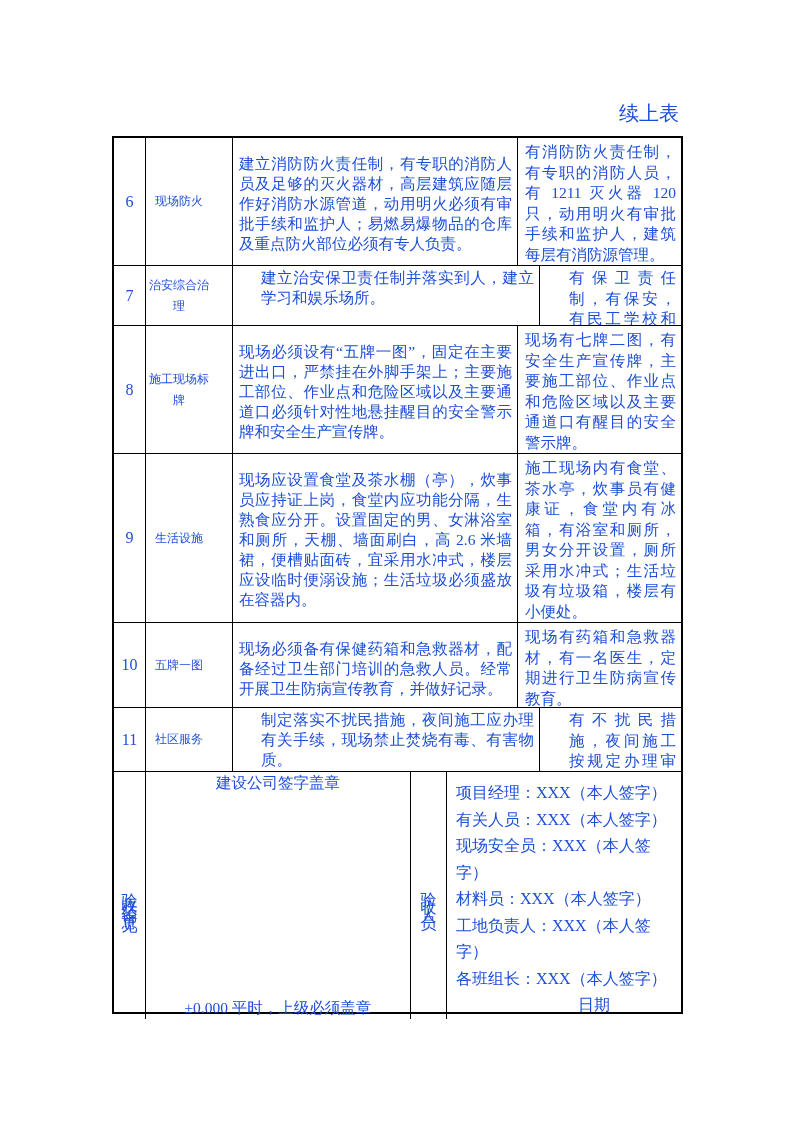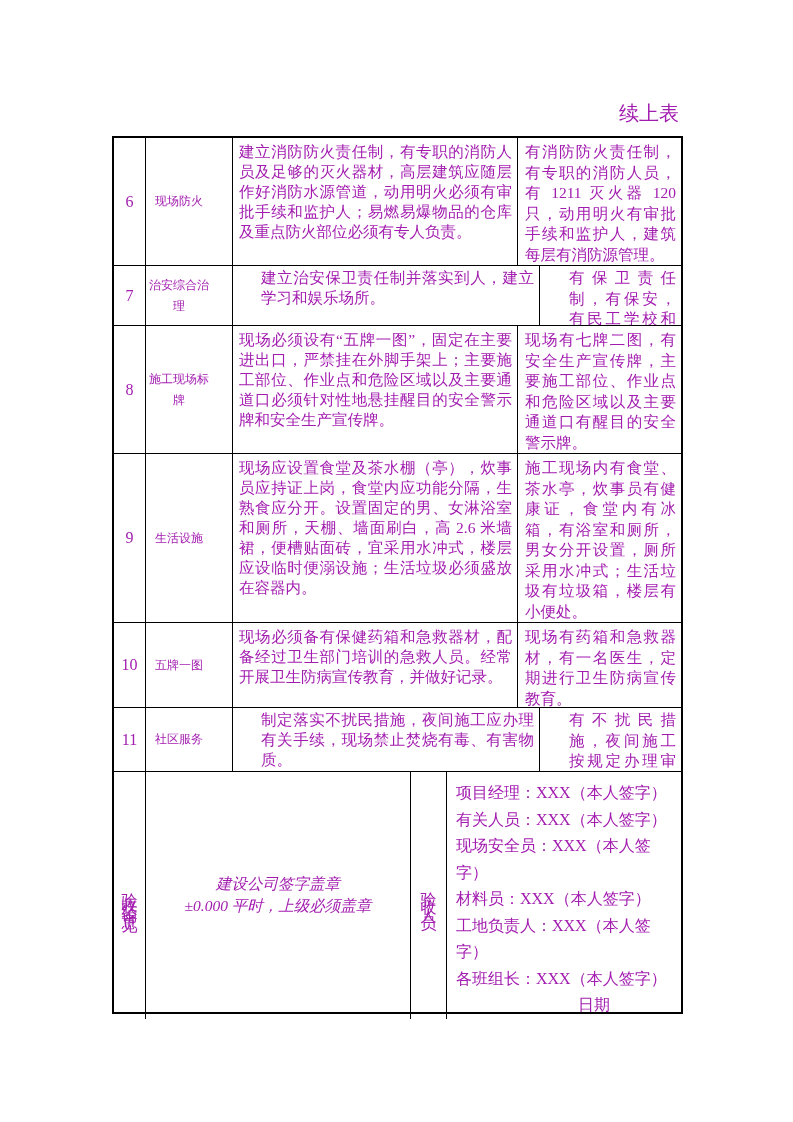--- a/index.html
+++ b/index.html
@@ -1,21 +1,21 @@
 <!DOCTYPE html>
 <html><head>
 <meta charset="utf-8">
 <style>
   html,body { margin:0; padding:0; background:#ffffff; }
   .page {
     position:relative;
     width:793px; height:1122px;
     background:#ffffff;
     font-family:"Liberation Serif","DejaVu Serif",serif;
-    color:#a21caf;
+    color:#1d4ed8;
     overflow:hidden;
   }
   .page-title {
     position:absolute;
     left:113px; top:100px; width:566px;
     text-align:right;
     font-size:20px;
     line-height:26px;
     padding-right:3px;
   }
@@ -35,29 +35,29 @@
   .r10 { height:85px;  }
   .r11 { height:64px;  }
   .frow { flex:1; display:flex; box-sizing:border-box; border-bottom:none; }
 
   .cell { box-sizing:border-box; border-right:1px solid #000; overflow:hidden; }
   .c-no  { width:32px; display:flex; align-items:center; justify-content:center;
            font-size:16px; }
   .c-cat { width:87px; display:flex; align-items:center; 
            font-size:12px; line-height:21px; text-align:center; }
   .c-cat .inner { width:66px; }
-  .c-req { width:285px; padding:4px 5px 0 6px; font-size:15.5px; line-height:20px;
+  .c-req { width:285px; padding:16px 5px 0 6px; font-size:15.5px; line-height:20px;
            text-align:justify; text-justify:inter-character; }
   .c-res { flex:1; border-right:none; padding:4px 5px 0 7px; font-size:15.5px;
            line-height:20.5px; text-align:justify; text-justify:inter-character;font-family:Liberation Serif, serif; }
   .r7 .c-req, .r7 .c-res, .r11 .c-req, .r11 .c-res { padding-top:2px;margin-left:22px; }
 
   .f-a { width:32px;  display:flex; align-items:center; justify-content:center; }
   .f-b { width:265px; display:flex; flex-direction:column; align-items:center;
-         justify-content:center; font-size:15.5px; line-height:22px;font-style:italic; }
+         justify-content:space-between; font-size:15.5px; line-height:22px; }
   .f-c { width:36px;  display:flex; align-items:center; justify-content:center; }
   .f-d { flex:1; border-right:none; padding:8px 4px 0 9px; font-size:16px;
          line-height:26.5px; }
   .vtext {
     writing-mode:vertical-rl; text-orientation:upright;
     font-size:16px; letter-spacing:5px; line-height:18px;
   }
   .vtext.personnel { letter-spacing:8px; }
   .date-line { padding-left:122px; }
 </style>

